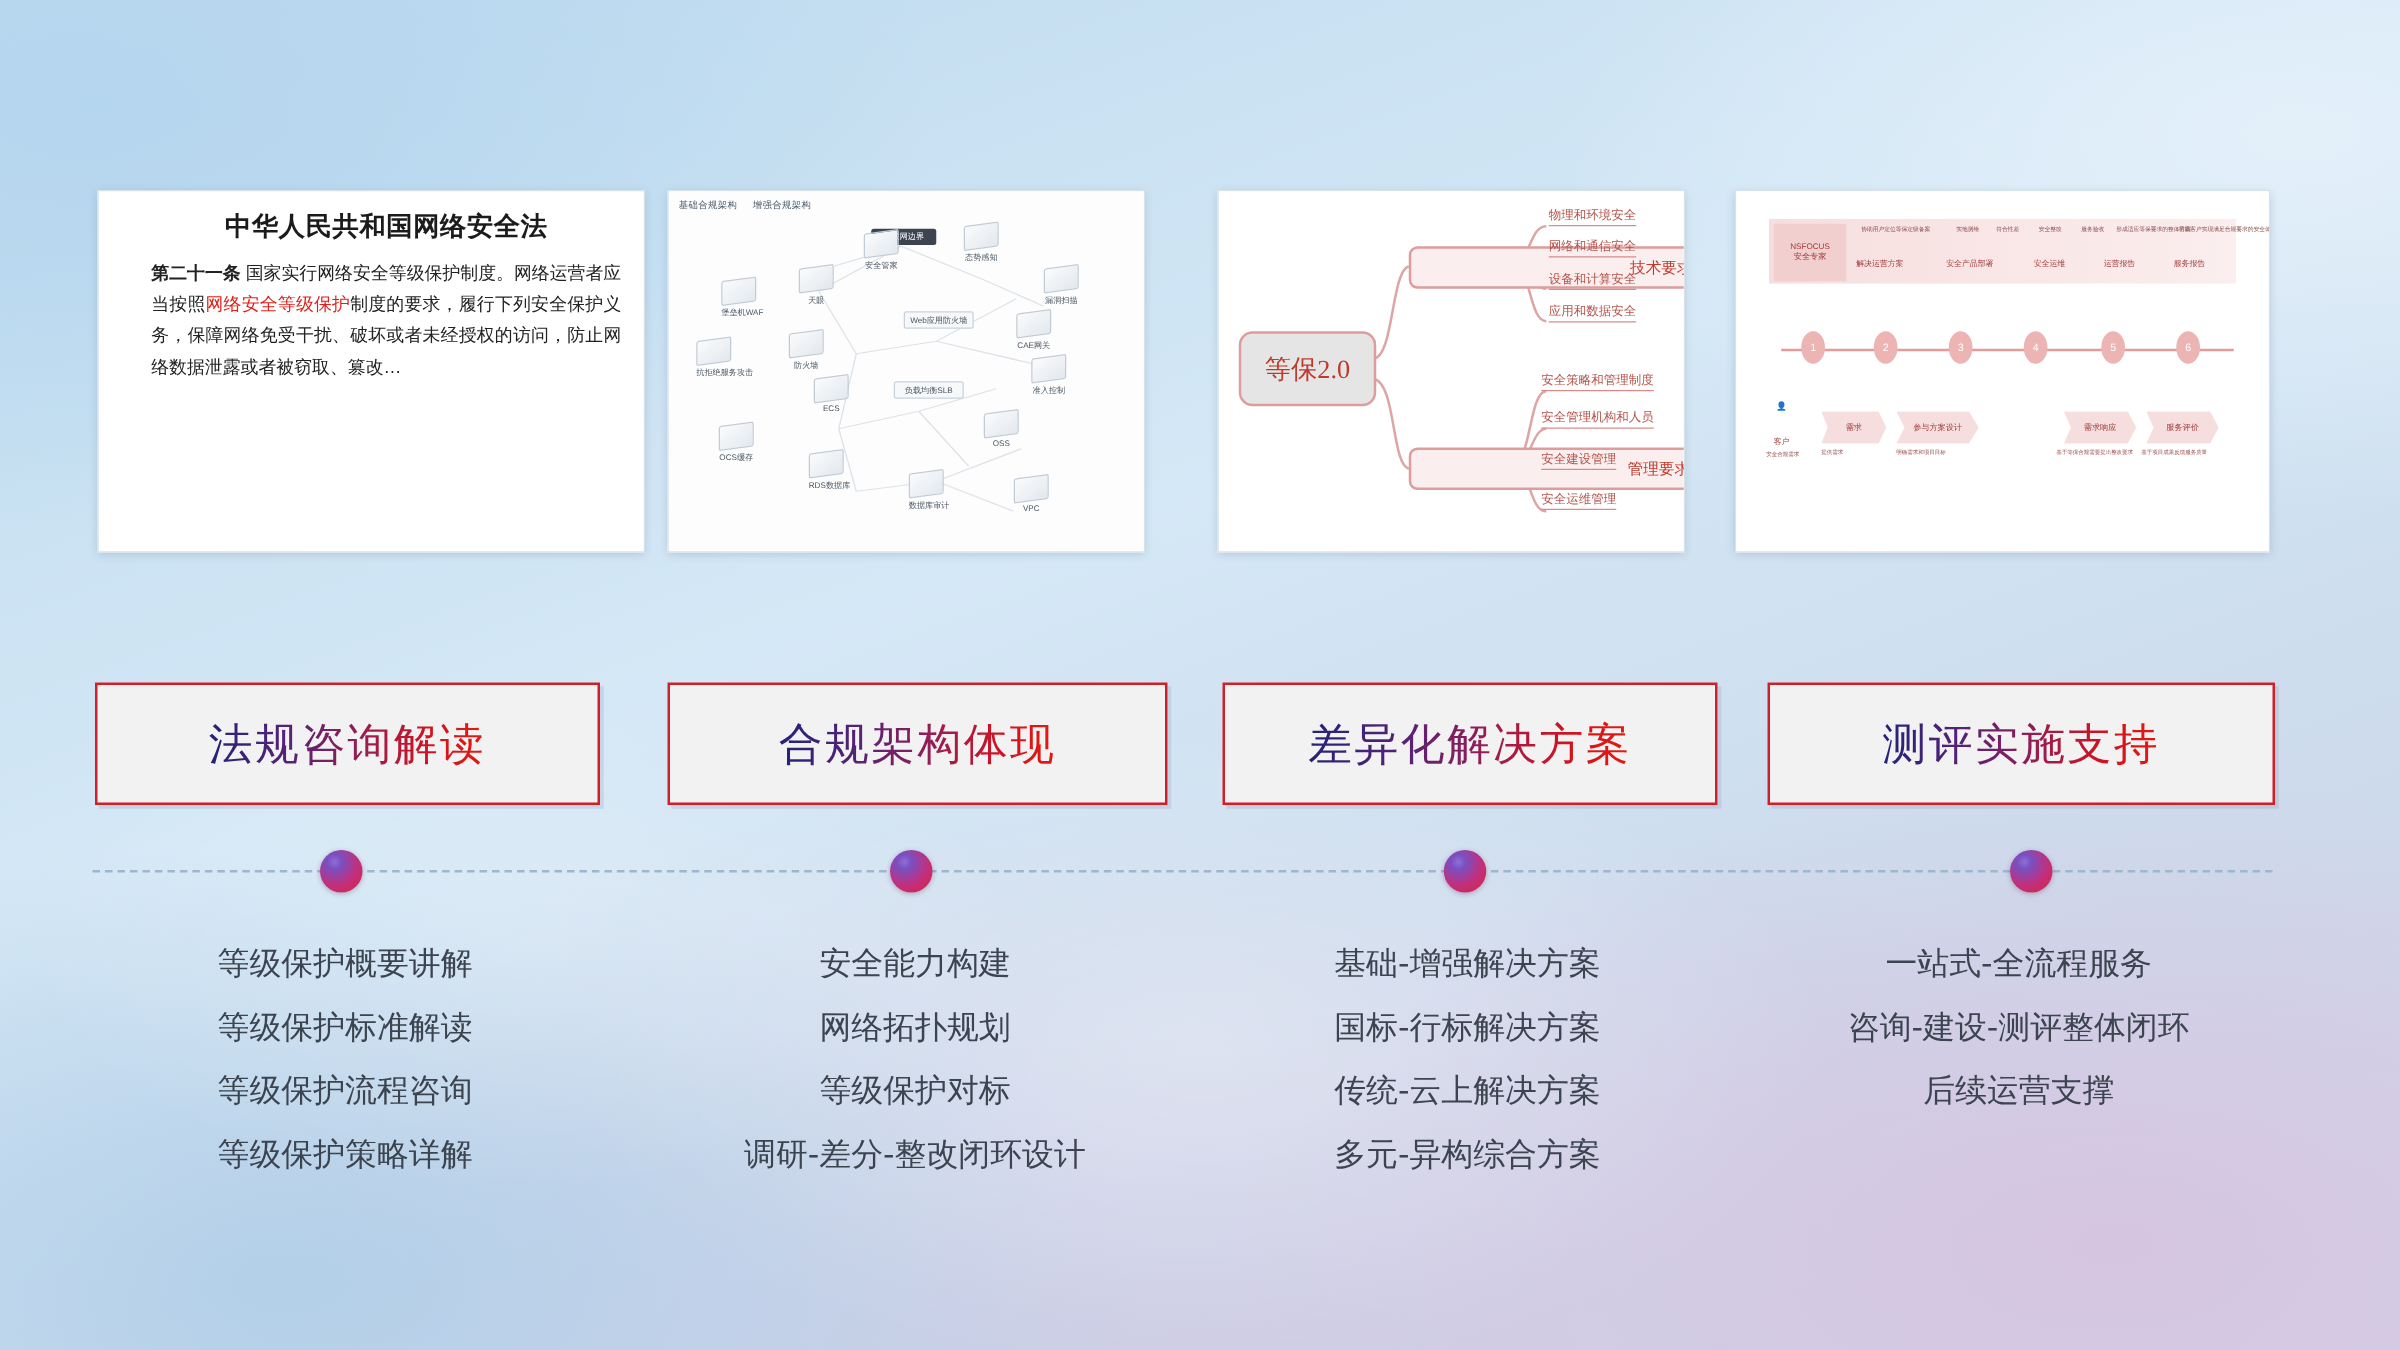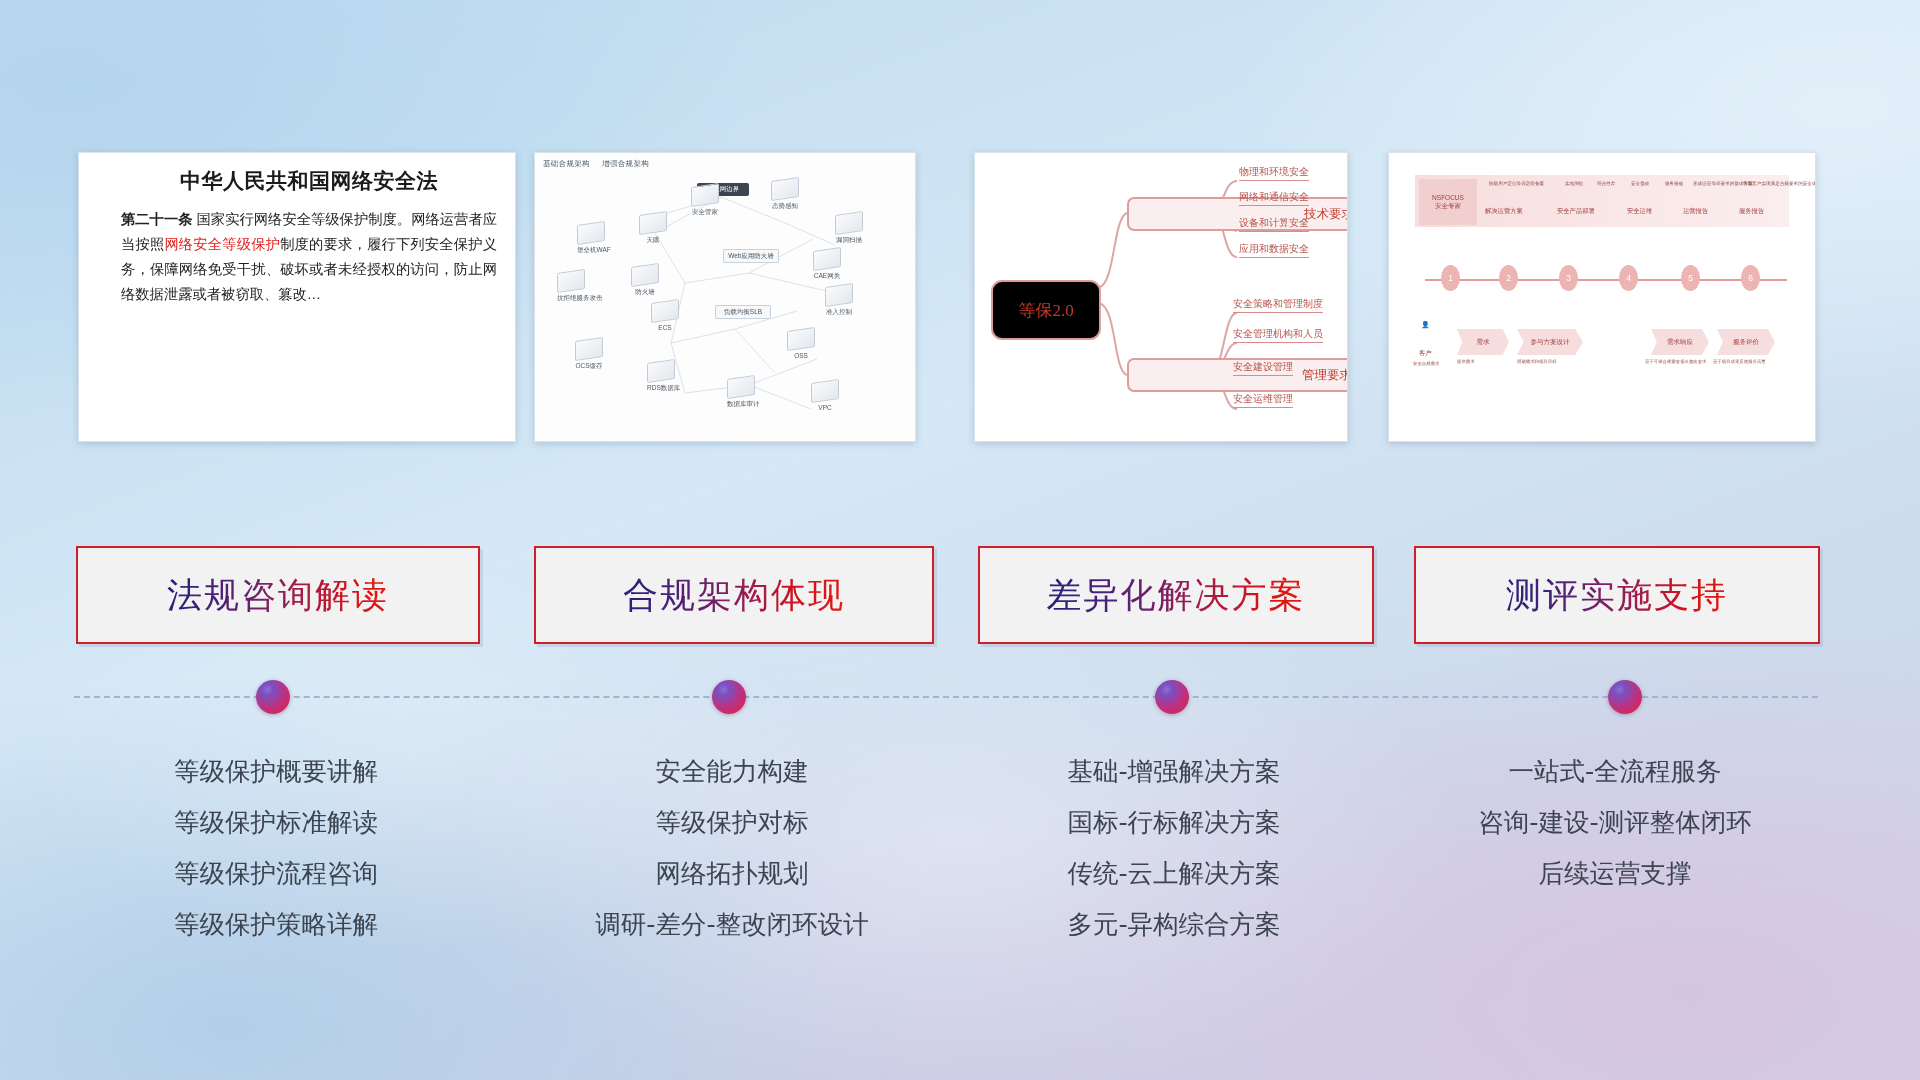--- a/index.html
+++ b/index.html
@@ -48,23 +48,23 @@
     font-size:6.5px;color:#46545f;display:flex;align-items:center;justify-content:center;text-align:center;}
   .ncube{position:absolute;}
   .cube{width:26px;height:18px;background:linear-gradient(145deg,#fafbfc,#e3e8ee);
     border:1px solid #c2ccd6;border-radius:2px;transform:skewY(-8deg);}
   .clabel{font-size:6.5px;color:#4a5663;text-align:center;margin-top:3px;white-space:nowrap;}
   .darkbar{position:absolute;background:#3c4450;color:#fff;font-size:6.5px;
     display:flex;align-items:center;justify-content:center;border-radius:2px;}
 
   
   .mindmap{position:relative;width:100%;height:100%;background:#fff;padding:4px;box-sizing:border-box;}
-  .mm-root{position:absolute;left:16px;top:127px;width:106px;height:56px;border-radius:11px;
-    background:#000000;border:2.5px solid #dd9d9d;display:flex;align-items:center;justify-content:center;
-    font-size:17px;color:#c0392b;font-family:"Liberation Serif","DejaVu Serif",serif;}
+  .mm-root{position:absolute;left:16px;top:112px;width:106px;height:56px;border-radius:11px;
+    background:#e5e5e5;border:2.5px solid #dd9d9d;display:flex;align-items:center;justify-content:center;
+    font-size:21px;color:#c0392b;font-family:"Liberation Serif","DejaVu Serif",serif;}
   .mm-br{position:absolute;width:80px;height:30px;border-radius:7px;background:#fbeeee;
     border:2px solid #dd9d9d;display:flex;align-items:center;justify-content:center;
     font-size:12.5px;color:#c0392b;font-family:"Liberation Serif","DejaVu Serif",serif;}
   .mm-br.b1{left:152px;top:44px;}
   .mm-br.b2{left:152px;top:205px;}
   .mm-leaf{position:absolute;font-size:10px;color:#b5534b;white-space:nowrap;
     font-family:"Liberation Serif","DejaVu Serif",serif;padding-bottom:1px;
     border-bottom:1.6px solid #d98b8b;}
   .mm-svg{position:absolute;inset:0;}
 
@@ -331,22 +331,22 @@
 <div class="tl-dot d4"></div>
 
 <div class="col c1">
   <div class="li">等级保护概要讲解</div>
   <div class="li">等级保护标准解读</div>
   <div class="li">等级保护流程咨询</div>
   <div class="li">等级保护策略详解</div>
 </div>
 <div class="col c2">
   <div class="li">安全能力构建</div>
+  <div class="li">网络拓扑规划</div>
   <div class="li">等级保护对标</div>
-  <div class="li">网络拓扑规划</div>
   <div class="li">调研-差分-整改闭环设计</div>
 </div>
 <div class="col c3">
   <div class="li">基础-增强解决方案</div>
   <div class="li">国标-行标解决方案</div>
   <div class="li">传统-云上解决方案</div>
   <div class="li">多元-异构综合方案</div>
 </div>
 <div class="col c4">
   <div class="li">一站式-全流程服务</div>

